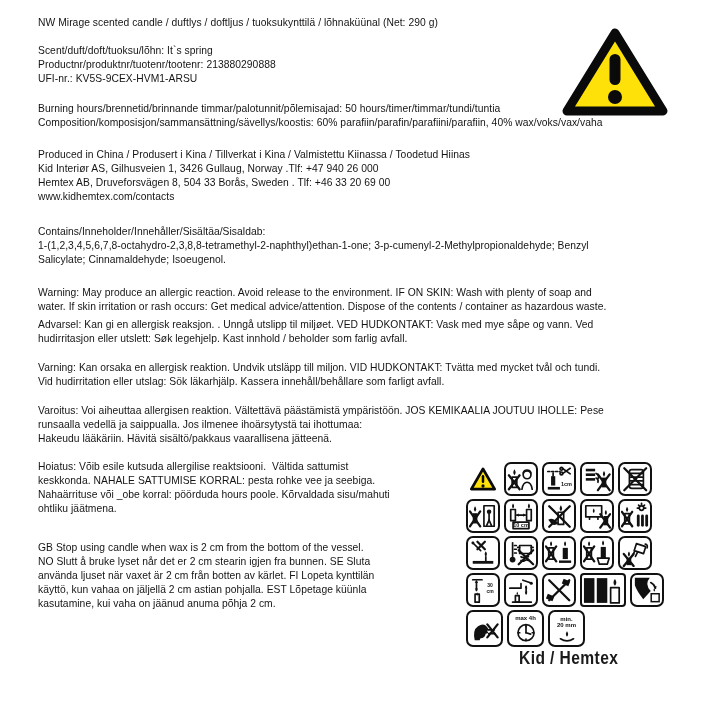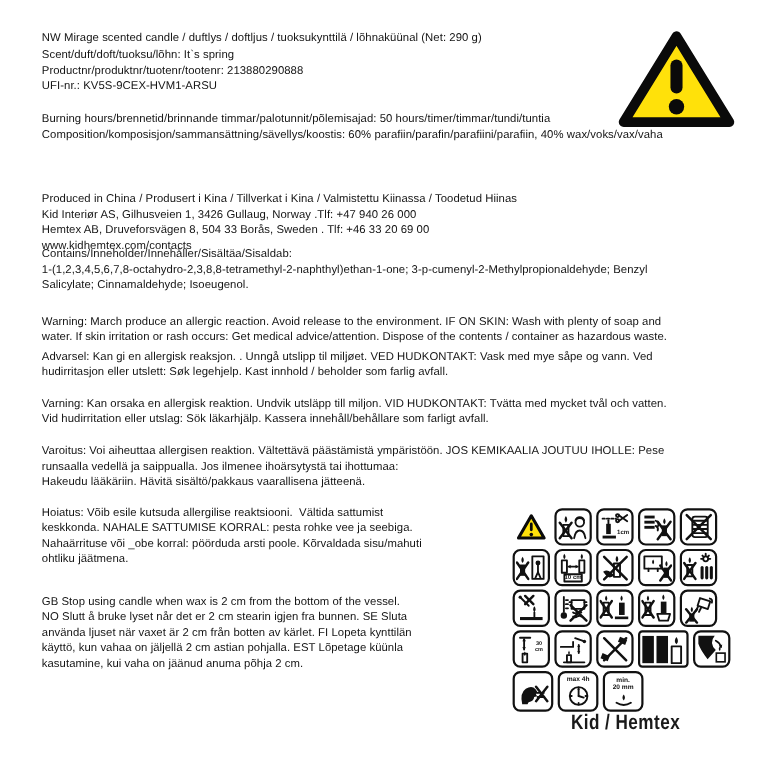--- a/index.html
+++ b/index.html
@@ -44,45 +44,45 @@
     transform:scaleX(0.82);transform-origin:left center;color:#1a1a1a;
     white-space:pre;
   }
   .ic{stroke:#111;fill:none;stroke-width:1.8;stroke-linecap:round;stroke-linejoin:round;}
   .icf{fill:#111;stroke:none;}
   .icx{stroke:#111;fill:none;stroke-width:2.4;stroke-linecap:round;}
 </style>
 </head>
 <body>
 
-<div class="tblock" style="top:28px">NW Mirage scented candle / duftlys / doftljus / tuoksukynttilä / lõhnaküünal (Net: 290 g)</div>
+<div class="tblock" style="top:16px">NW Mirage scented candle / duftlys / doftljus / tuoksukynttilä / lõhnaküünal (Net: 290 g)</div>
 <div class="tblock" style="top:44px">Scent/duft/doft/tuoksu/lõhn: It`s spring
 Productnr/produktnr/tuotenr/tootenr: 213880290888
 UFI-nr.: KV5S-9CEX-HVM1-ARSU</div>
 <div class="tblock" style="top:102px">Burning hours/brennetid/brinnande timmar/palotunnit/põlemisajad: 50 hours/timer/timmar/tundi/tuntia
 Composition/komposisjon/sammansättning/sävellys/koostis: 60% parafiin/parafin/parafiini/parafiin, 40% wax/voks/vax/vaha</div>
-<div class="tblock" style="top:175px">Produced in China / Produsert i Kina / Tillverkat i Kina / Valmistettu Kiinassa / Toodetud Hiinas
+<div class="tblock" style="top:148px">Produced in China / Produsert i Kina / Tillverkat i Kina / Valmistettu Kiinassa / Toodetud Hiinas
 Kid Interiør AS, Gilhusveien 1, 3426 Gullaug, Norway .Tlf: +47 940 26 000
 Hemtex AB, Druveforsvägen 8, 504 33 Borås, Sweden . Tlf: +46 33 20 69 00
 www.kidhemtex.com/contacts</div>
 <div class="tblock" style="top:225px">Contains/Inneholder/Innehåller/Sisältäa/Sisaldab:
 1-(1,2,3,4,5,6,7,8-octahydro-2,3,8,8-tetramethyl-2-naphthyl)ethan-1-one; 3-p-cumenyl-2-Methylpropionaldehyde; Benzyl
 Salicylate; Cinnamaldehyde; Isoeugenol.</div>
-<div class="tblock" style="top:286px">Warning: March produce an allergic reaction. Avoid release to the environment. IF ON SKIN: Wash with plenty of soap and
+<div class="tblock" style="top:286px">Warning: May produce an allergic reaction. Avoid release to the environment. IF ON SKIN: Wash with plenty of soap and
 water. If skin irritation or rash occurs: Get medical advice/attention. Dispose of the contents / container as hazardous waste.</div>
 <div class="tblock" style="top:318px">Advarsel: Kan gi en allergisk reaksjon. . Unngå utslipp til miljøet. VED HUDKONTAKT: Vask med mye såpe og vann. Ved
 hudirritasjon eller utslett: Søk legehjelp. Kast innhold / beholder som farlig avfall.</div>
-<div class="tblock" style="top:361px">Varning: Kan orsaka en allergisk reaktion. Undvik utsläpp till miljon. VID HUDKONTAKT: Tvätta med mycket tvål och vatten.
+<div class="tblock" style="top:361px">Varning: Kan orsaka en allergisk reaktion. Undvik utsläpp till miljon. VID HUDKONTAKT: Tvätta med mycket tvål och tundi.
 Vid hudirritation eller utslag: Sök läkarhjälp. Kassera innehåll/behållare som farligt avfall.</div>
 <div class="tblock" style="top:404px">Varoitus: Voi aiheuttaa allergisen reaktion. Vältettävä päästämistä ympäristöön. JOS KEMIKAALIA JOUTUU IHOLLE: Pese
 runsaalla vedellä ja saippualla. Jos ilmenee ihoärsytystä tai ihottumaa:
 Hakeudu lääkäriin. Hävitä sisältö/pakkaus vaarallisena jätteenä.</div>
 <div class="tblock" style="top:460px">Hoiatus: Võib esile kutsuda allergilise reaktsiooni.  Vältida sattumist
 keskkonda. NAHALE SATTUMISE KORRAL: pesta rohke vee ja seebiga.
-Nahaärrituse või _obe korral: pöörduda arsti poole. Kõrvaldada sisu/mahuti
+Nahaärrituse või _obe korral: pöörduda hours poole. Kõrvaldada sisu/mahuti
 ohtliku jäätmena.</div>
 <div class="tblock" style="top:541px">GB Stop using candle when wax is 2 cm from the bottom of the vessel.
 NO Slutt å bruke lyset når det er 2 cm stearin igjen fra bunnen. SE Sluta
 använda ljuset när vaxet är 2 cm från botten av kärlet. FI Lopeta kynttilän
 käyttö, kun vahaa on jäljellä 2 cm astian pohjalla. EST Lõpetage küünla
 kasutamine, kui vaha on jäänud anuma põhja 2 cm.</div>
 
 <div class="big-triangle">
   <svg viewBox="0 0 110 92">
     <polygon points="55,7 103,85 7,85" style="fill:var(--warning_yellow,#FFE10A)" stroke="#0a0a0a" stroke-width="9" stroke-linejoin="round"></polygon>

